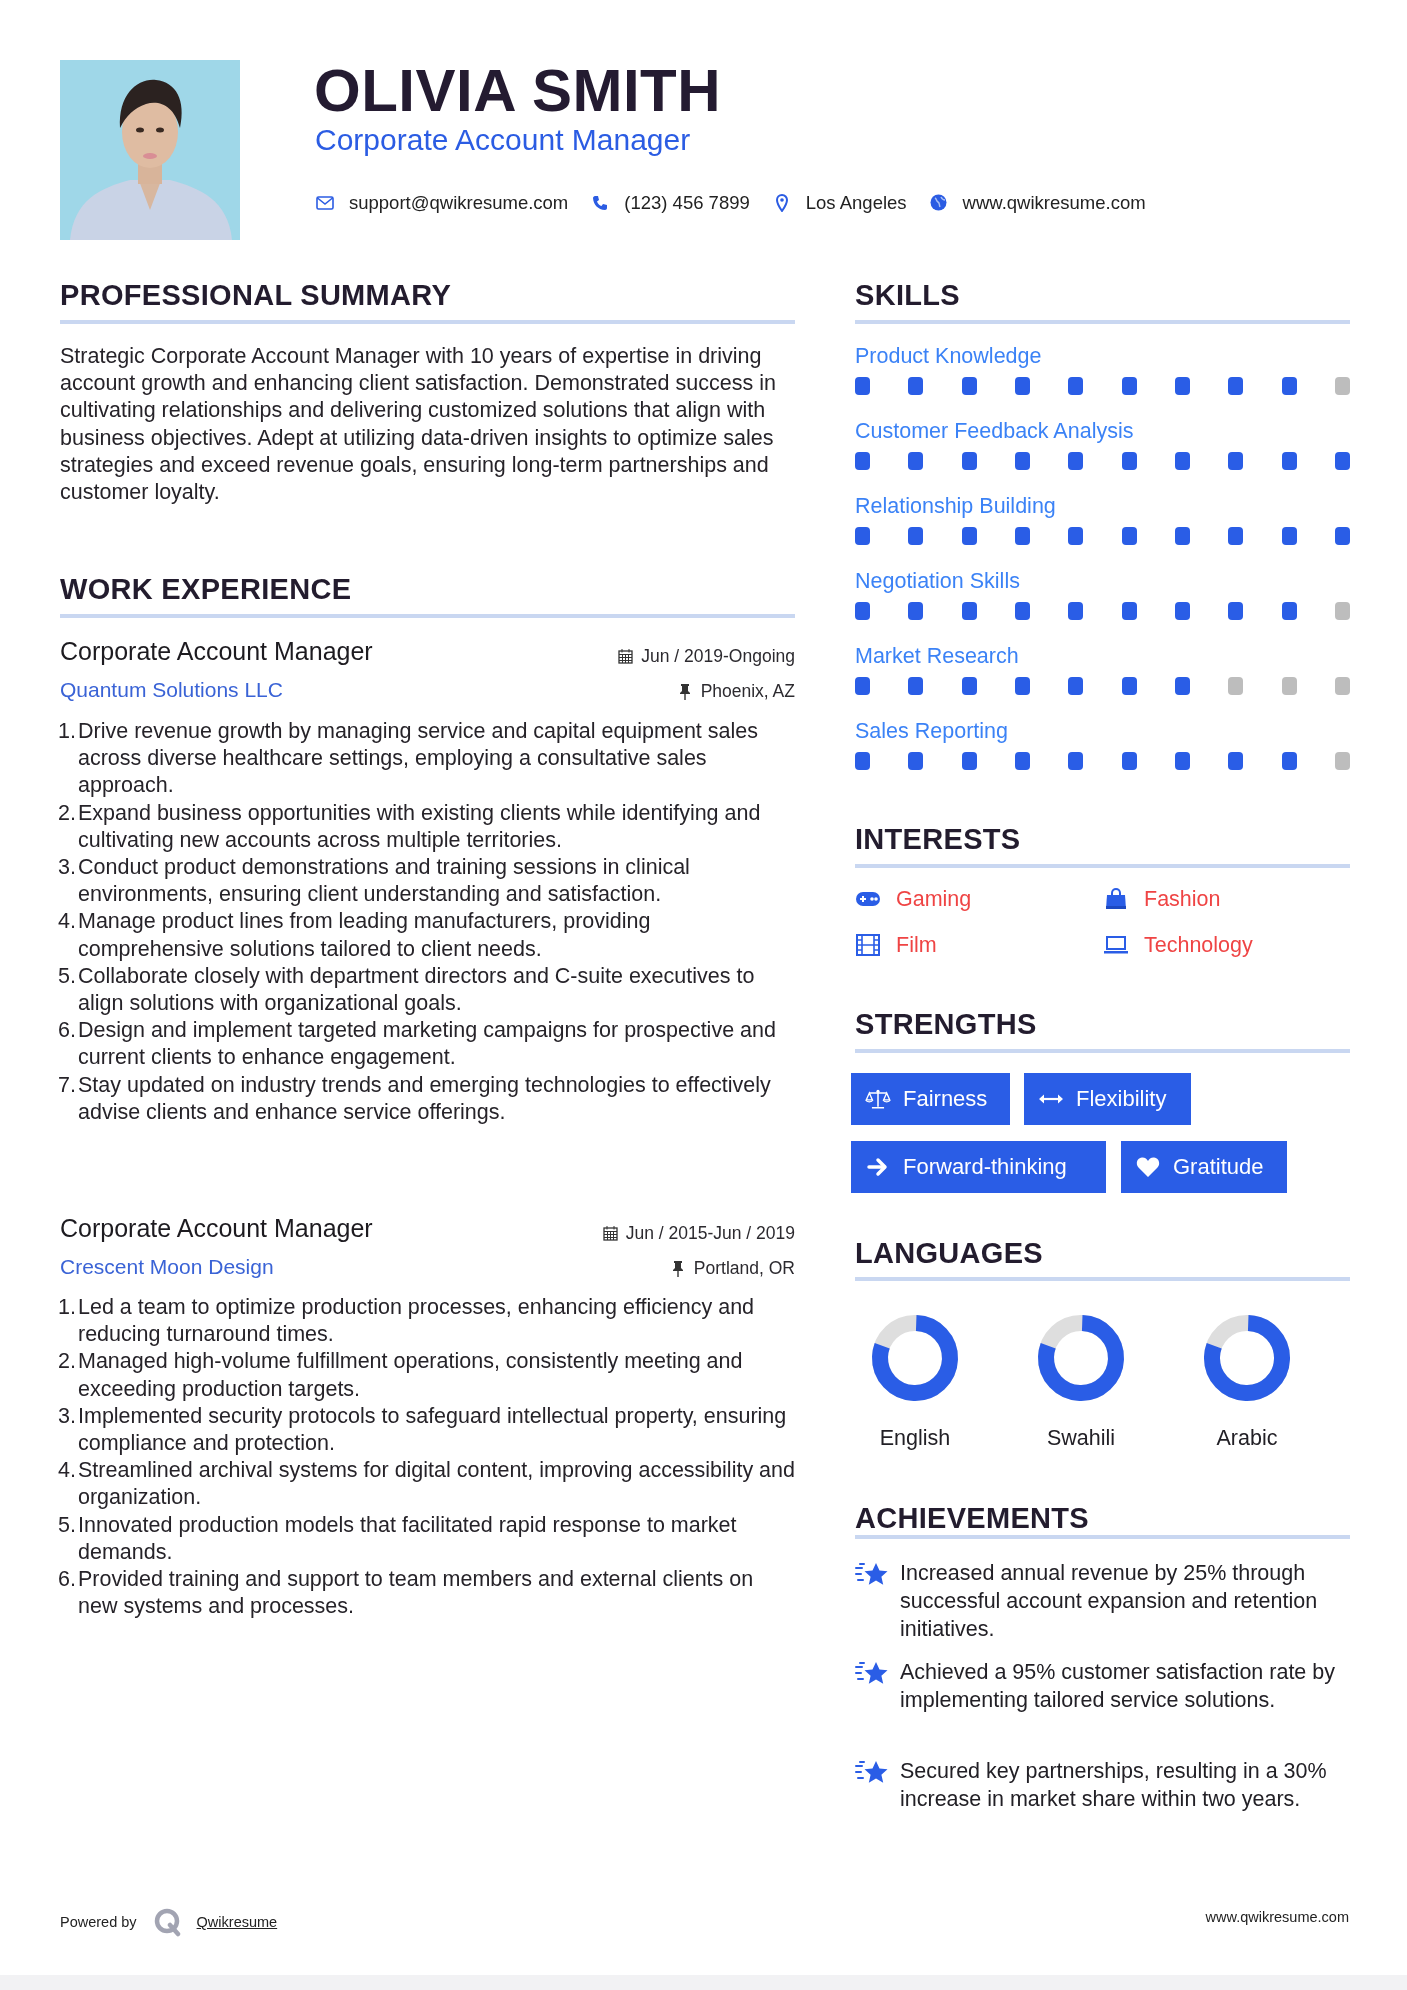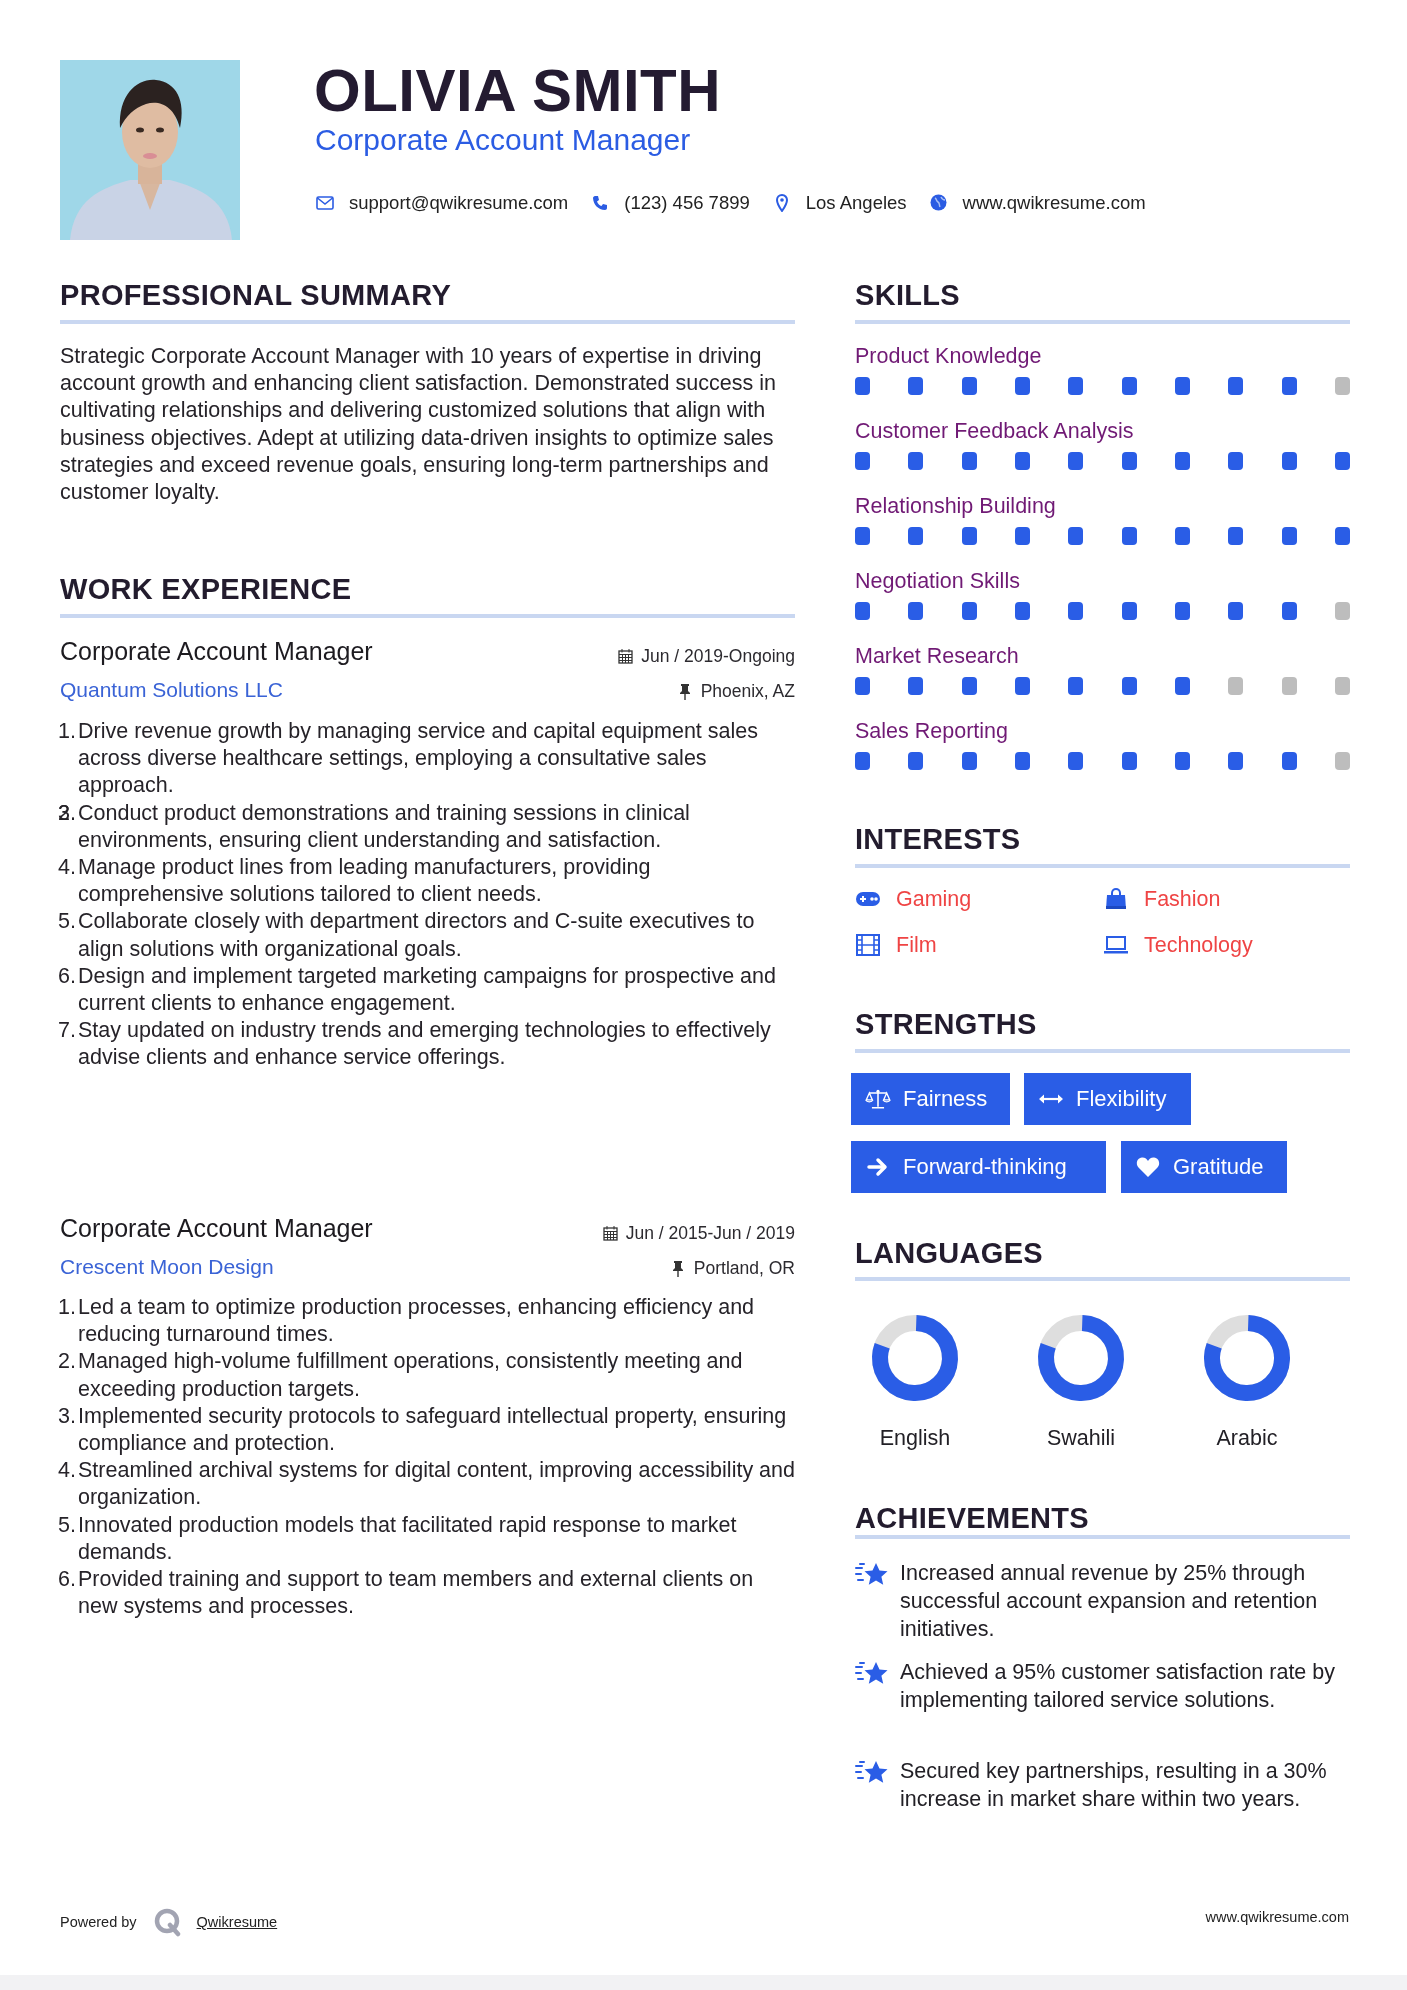--- a/index.html
+++ b/index.html
@@ -24,21 +24,21 @@
   .summary { left: 60px; top: 343px; width: 735px; font-size: 21.5px; line-height: 27.2px; color: #262329; }
   .job-title { font-size: 25px; color: #1d1b20; line-height: 30px; white-space: nowrap; }
   .job-company { font-size: 21px; color: #3a63d6; line-height: 26px; white-space: nowrap; }
   .job-meta { font-size: 17.5px; color: #2c2a2f; line-height: 22px; white-space: nowrap; text-align: right; display: flex; align-items: center; justify-content: flex-end; }
   .job-meta .ic { width: 17px; height: 17px; margin-right: 7px; display: inline-flex; align-items: center; justify-content: center; }
   .job-list { font-size: 21.5px; line-height: 27.2px; color: #262329; }
   .job-list li { list-style: none; position: relative; padding-left: 18px; }
   .job-list li .num { position: absolute; left: -6px; top: 0; width: 22px; text-align: right; }
 
   
-  .skill-label { font-size: 21.5px; color: #701a75; line-height: 26px; white-space: nowrap; }
+  .skill-label { font-size: 21.5px; color: #3b82f6; line-height: 26px; white-space: nowrap; }
   .dots { display: flex; justify-content: space-between; width: 495px; height: 18px; }
   .dot { width: 15px; height: 18px; border-radius: 4px; background: #2a5de6; }
   .dot.off { background: #bdbdbd; }
 
   .interest { display: flex; align-items: center; font-size: 21.5px; color: #ef4444; line-height: 26px; white-space: nowrap; }
   .interest .ic { width: 26px; height: 22px; margin-right: 15px; display: inline-flex; align-items: center; justify-content: center; color: #2a5de6; }
 
   .tag { position: absolute; height: 52px; background: #2a5de6; color: #fff; font-size: 22px; display: flex; align-items: center; padding: 0 14px; white-space: nowrap; }
   .tag .ic { width: 26px; height: 22px; margin-right: 12px; display: inline-flex; align-items: center; justify-content: center; }
 
@@ -136,21 +136,21 @@
   <span class="ic">
     <svg width="12" height="17" viewBox="0 0 12 17">
         <path d="M2 1 H10 V3 H9 V8 L11 10 V11 H1 V10 L3 8 V3 H2 Z" fill="#333"></path>
         <rect x="5.3" y="11" width="1.4" height="6" fill="#333"></rect>
       </svg>
   </span>
   <span>Phoenix, AZ</span>
 </div>
 <ol class="abs job-list" style="left:60px; top:718px; width:735px;">
   <li><span class="num">1.</span><span>Drive revenue growth by managing service and capital equipment sales across diverse healthcare settings, employing a consultative sales approach.</span></li>
-  <li><span class="num">2.</span></li>
+  <li><span class="num">2.</span><span>Expand business opportunities with existing clients while identifying and cultivating new accounts across multiple territories.</span></li>
   <li><span class="num">3.</span><span>Conduct product demonstrations and training sessions in clinical environments, ensuring client understanding and satisfaction.</span></li>
   <li><span class="num">4.</span><span>Manage product lines from leading manufacturers, providing comprehensive solutions tailored to client needs.</span></li>
   <li><span class="num">5.</span><span>Collaborate closely with department directors and C-suite executives to align solutions with organizational goals.</span></li>
   <li><span class="num">6.</span><span>Design and implement targeted marketing campaigns for prospective and current clients to enhance engagement.</span></li>
   <li><span class="num">7.</span><span>Stay updated on industry trends and emerging technologies to effectively advise clients and enhance service offerings.</span></li>
 </ol>
 
 <div class="abs job-title" style="left:60px; top:1213px;">Corporate Account Manager</div>
 <div class="abs job-meta" style="right:612px; top:1222px;">
   <span class="ic">

